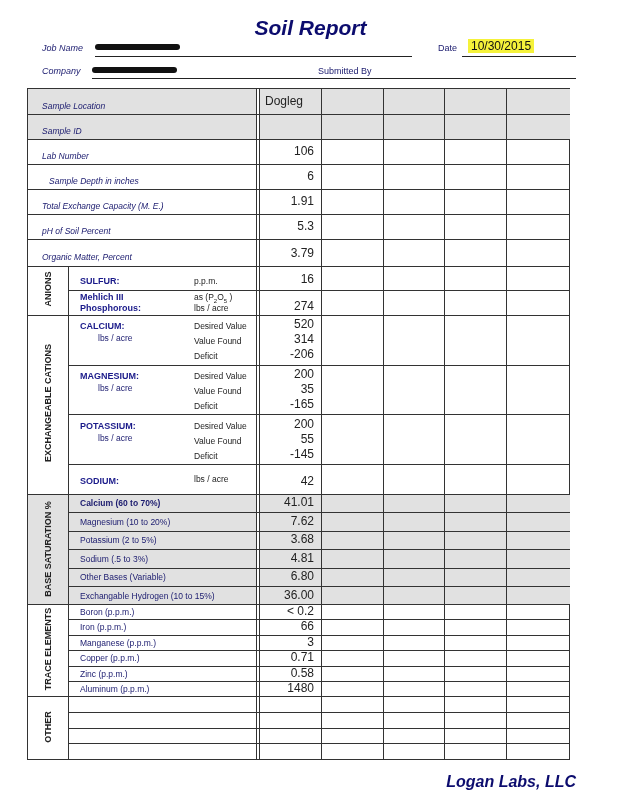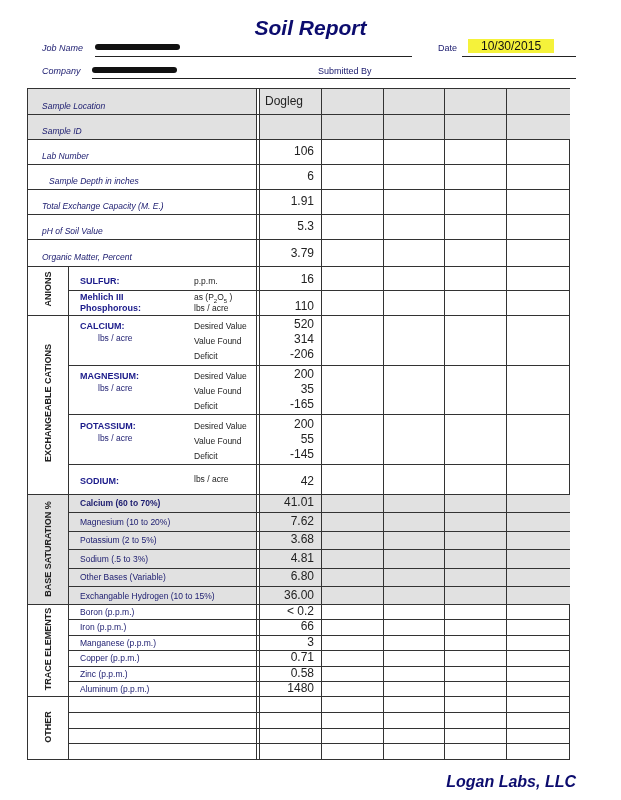--- a/index.html
+++ b/index.html
@@ -2,21 +2,21 @@
 <html><head>
 <meta charset="utf-8">
 <style>
   html,body{margin:0;padding:0;background:#fff;}
   body{width:621px;height:800px;position:relative;overflow:hidden;font-family:"Liberation Sans",sans-serif;color:#1a1a6e;}
   .abs{position:absolute;}
   .title{left:0;width:621px;top:16px;text-align:center;font-size:21px;font-weight:bold;font-style:italic;color:#0c0c6e;}
   .hlabel{font-size:9px;font-style:italic;color:#1a1a6e;}
   .hline{border-bottom:1px solid #222;height:0;}
   .redact{background:#111;border-radius:4px;height:6px;}
-  .date-val{font-size:12px;color:#111;background:#f5f23a;padding:0 13px;}
+  .date-val{font-size:12px;color:#111;background:#f5f23a;padding:0 3px;}
   .hline-text{font-size:9px;color:#1a1a6e;}
   .table{left:27px;top:88px;width:543px;height:672px;border:1px solid #333;box-sizing:border-box;}
   .hl{position:absolute;height:0;border-top:1px solid #333;}
   .vl{position:absolute;width:0;border-left:1px solid #333;}
   .shade{position:absolute;background:#e1e1e1;}
   .lbl-it{position:absolute;font-size:8.5px;font-style:italic;color:#1a1a6e;}
   .lbl-b{position:absolute;font-size:9px;font-weight:bold;color:#1a1a8a;}
   .lbl{position:absolute;font-size:8.5px;color:#1a1a6e;}
   .lbl-d{position:absolute;font-size:8.5px;color:#222;}
   .val{position:absolute;font-size:12px;color:#222;text-align:right;width:60px;}
@@ -94,34 +94,34 @@
   <div class="lbl-it" style="left:14px;top:12px;">Sample Location</div>
   <div class="val" style="left:226px;top:5px;width:60px;text-align:center;">Dogleg</div>
   <div class="lbl-it" style="left:14px;top:37px;">Sample ID</div>
   <div class="val" style="left:226px;top:30px;"></div>
   <div class="lbl-it" style="left:14px;top:62px;">Lab Number</div>
   <div class="val" style="left:226px;top:55px;">106</div>
   <div class="lbl-it" style="left:21px;top:87px;">Sample Depth in inches</div>
   <div class="val" style="left:226px;top:80px;">6</div>
   <div class="lbl-it" style="left:14px;top:112px;">Total Exchange Capacity (M. E.)</div>
   <div class="val" style="left:226px;top:105px;">1.91</div>
-  <div class="lbl-it" style="left:14px;top:137px;">pH of Soil Value</div>
+  <div class="lbl-it" style="left:14px;top:137px;">pH of Soil Percent</div>
   <div class="val" style="left:226px;top:130px;">5.3</div>
   <div class="lbl-it" style="left:14px;top:163px;">Organic Matter, Percent</div>
   <div class="val" style="left:226px;top:157px;">3.79</div>
 
   <div class="vert" style="left:-20px;top:195px;width:80px;">ANIONS</div>
   <div class="lbl-b" style="left:52px;top:187px;">SULFUR:</div>
   <div class="lbl-d" style="left:166px;top:187px;">p.p.m.</div>
   <div class="val" style="left:226px;top:183px;">16</div>
   <div class="lbl-b" style="left:52px;top:203px;">Mehlich III</div>
   <div class="lbl-b" style="left:52px;top:214px;">Phosphorous:</div>
   <div class="lbl-d" style="left:166px;top:203px;">as (P<sub style="font-size:6px">2</sub>O<sub style="font-size:6px">5</sub> )</div>
   <div class="lbl-d" style="left:166px;top:214px;">lbs / acre</div>
-  <div class="val" style="left:226px;top:210px;">110</div>
+  <div class="val" style="left:226px;top:210px;">274</div>
 
   <div class="vert" style="left:-55px;top:309px;width:150px;">EXCHANGEABLE CATIONS</div>
 
   <div class="lbl-b" style="left:52px;top:232px;">CALCIUM:</div>
   <div class="lbl" style="left:70px;top:244px;">lbs / acre</div>
   <div class="lbl-d" style="left:166px;top:232px;">Desired Value</div>
   <div class="lbl-d" style="left:166px;top:247px;">Value Found</div>
   <div class="lbl-d" style="left:166px;top:262px;">Deficit</div>
   <div class="val" style="left:226px;top:228px;">520</div>
   <div class="val" style="left:226px;top:243px;">314</div>

